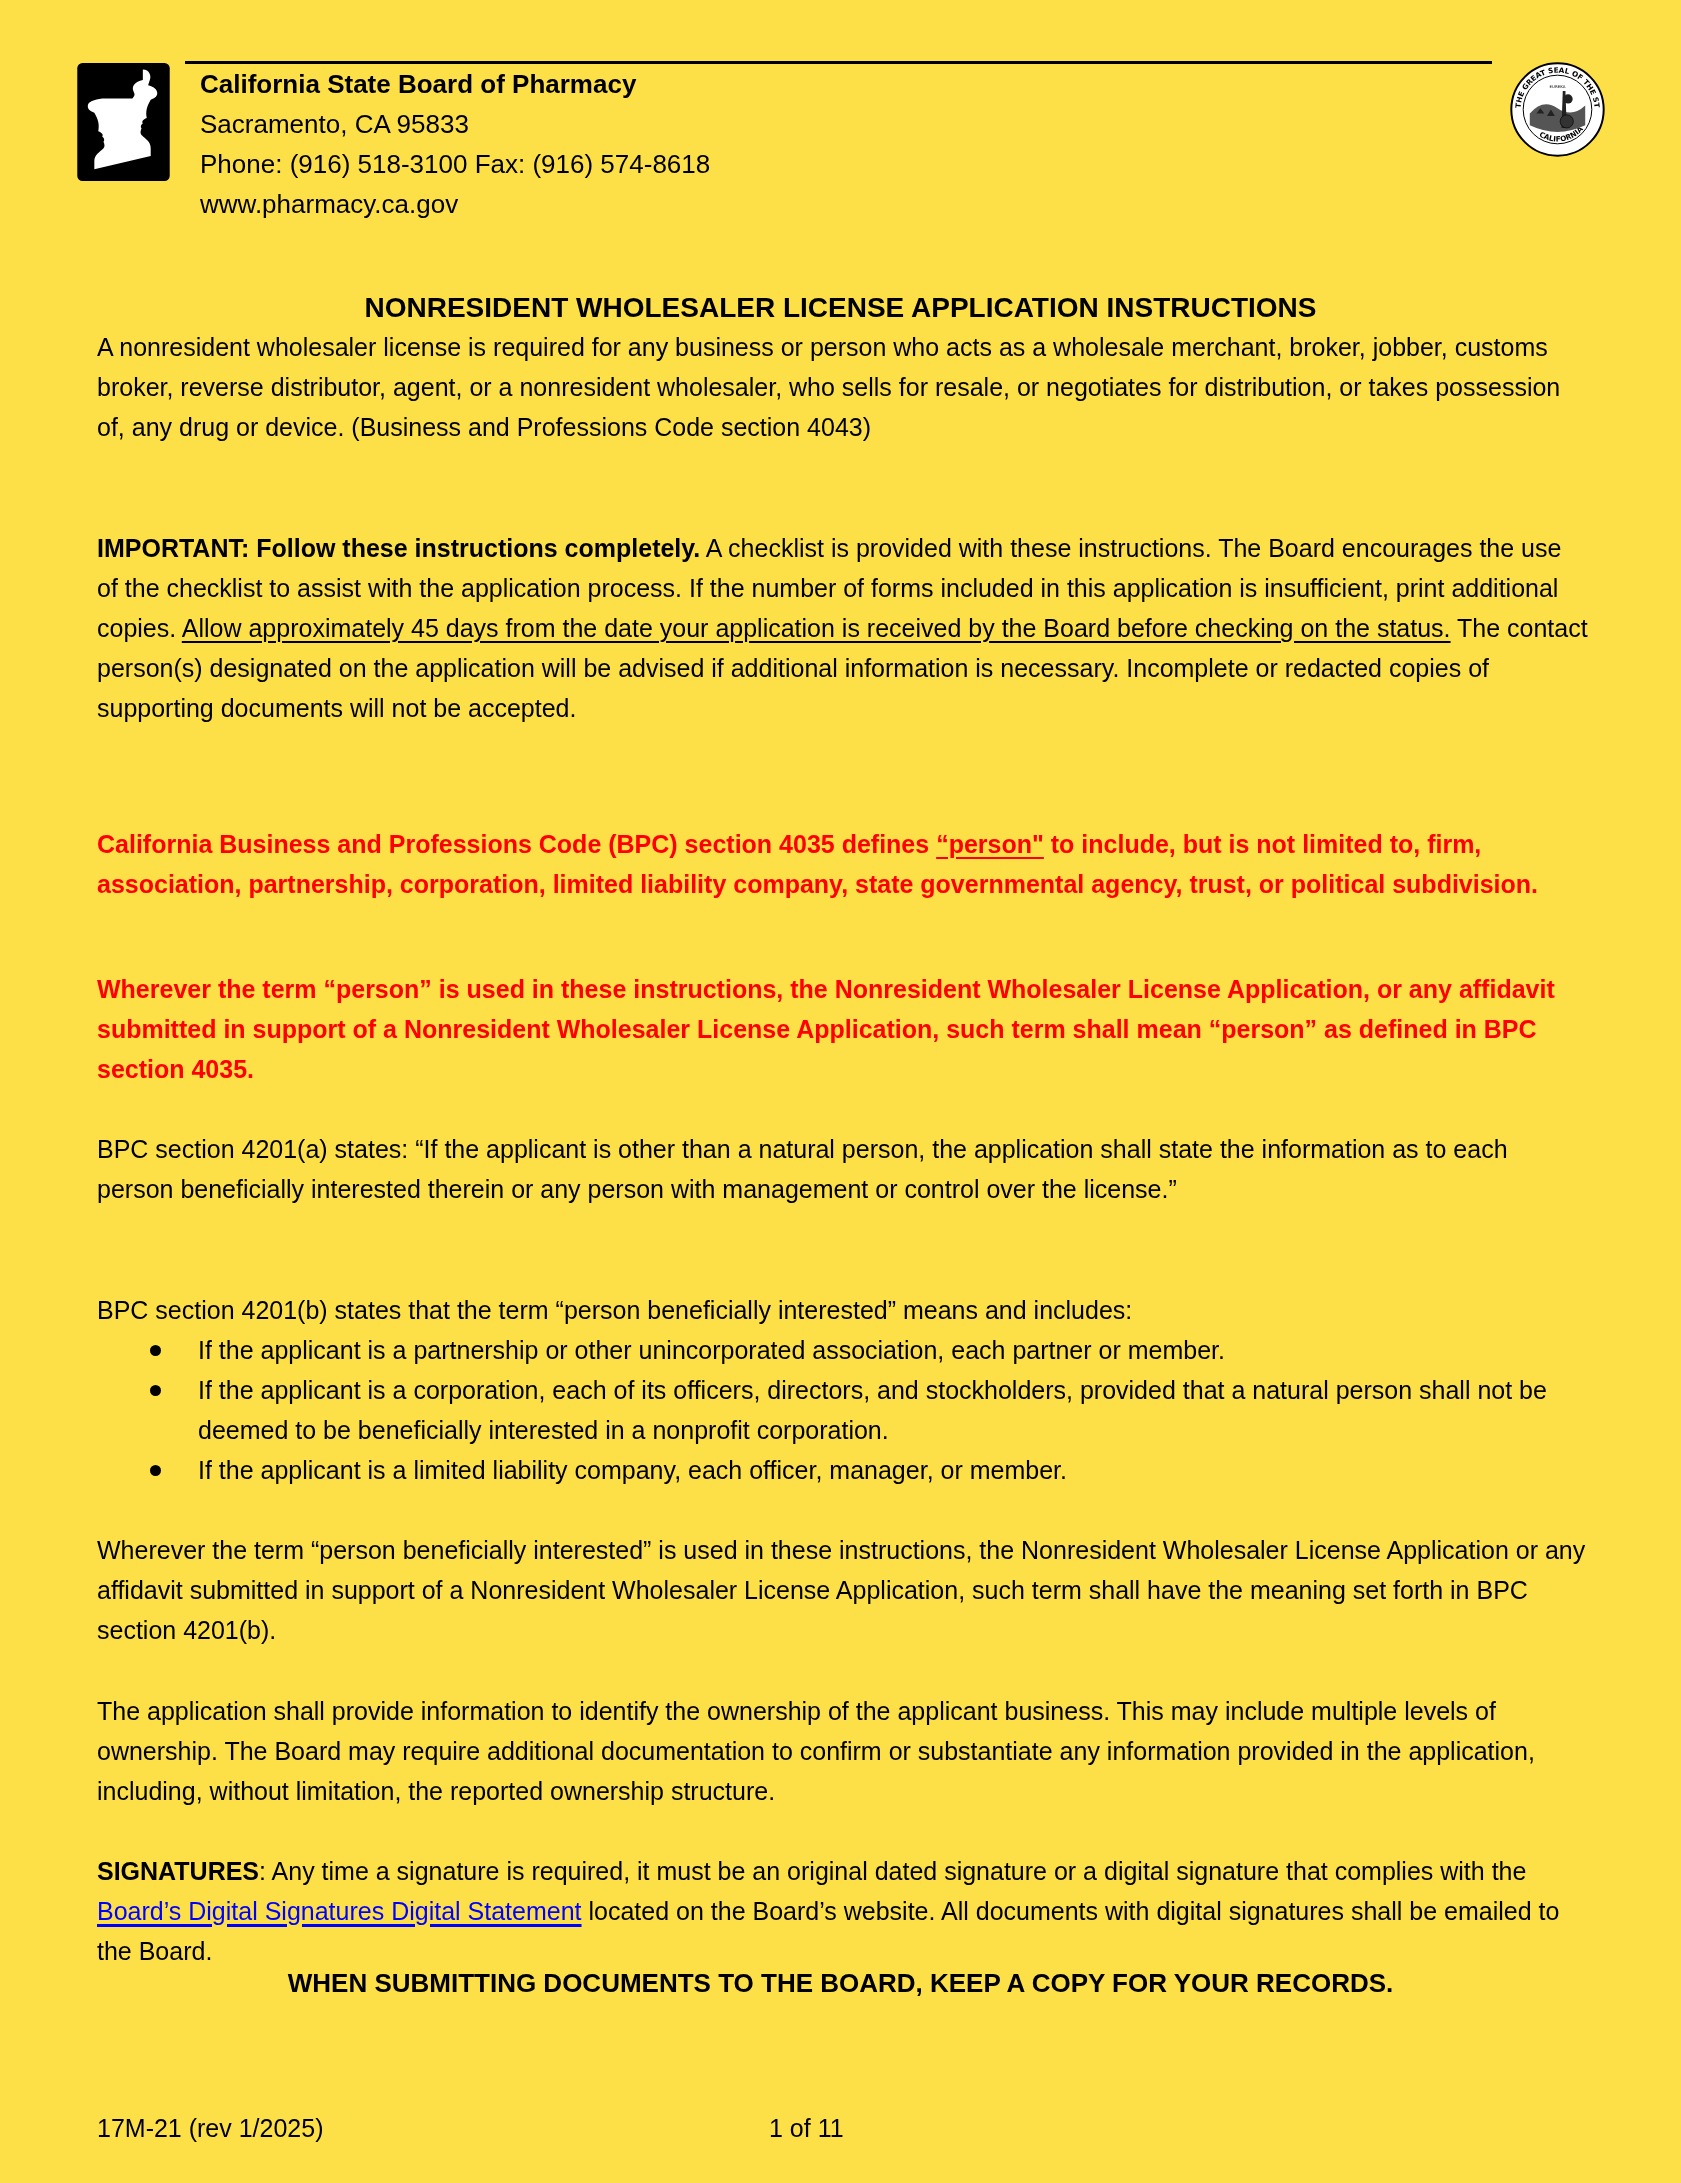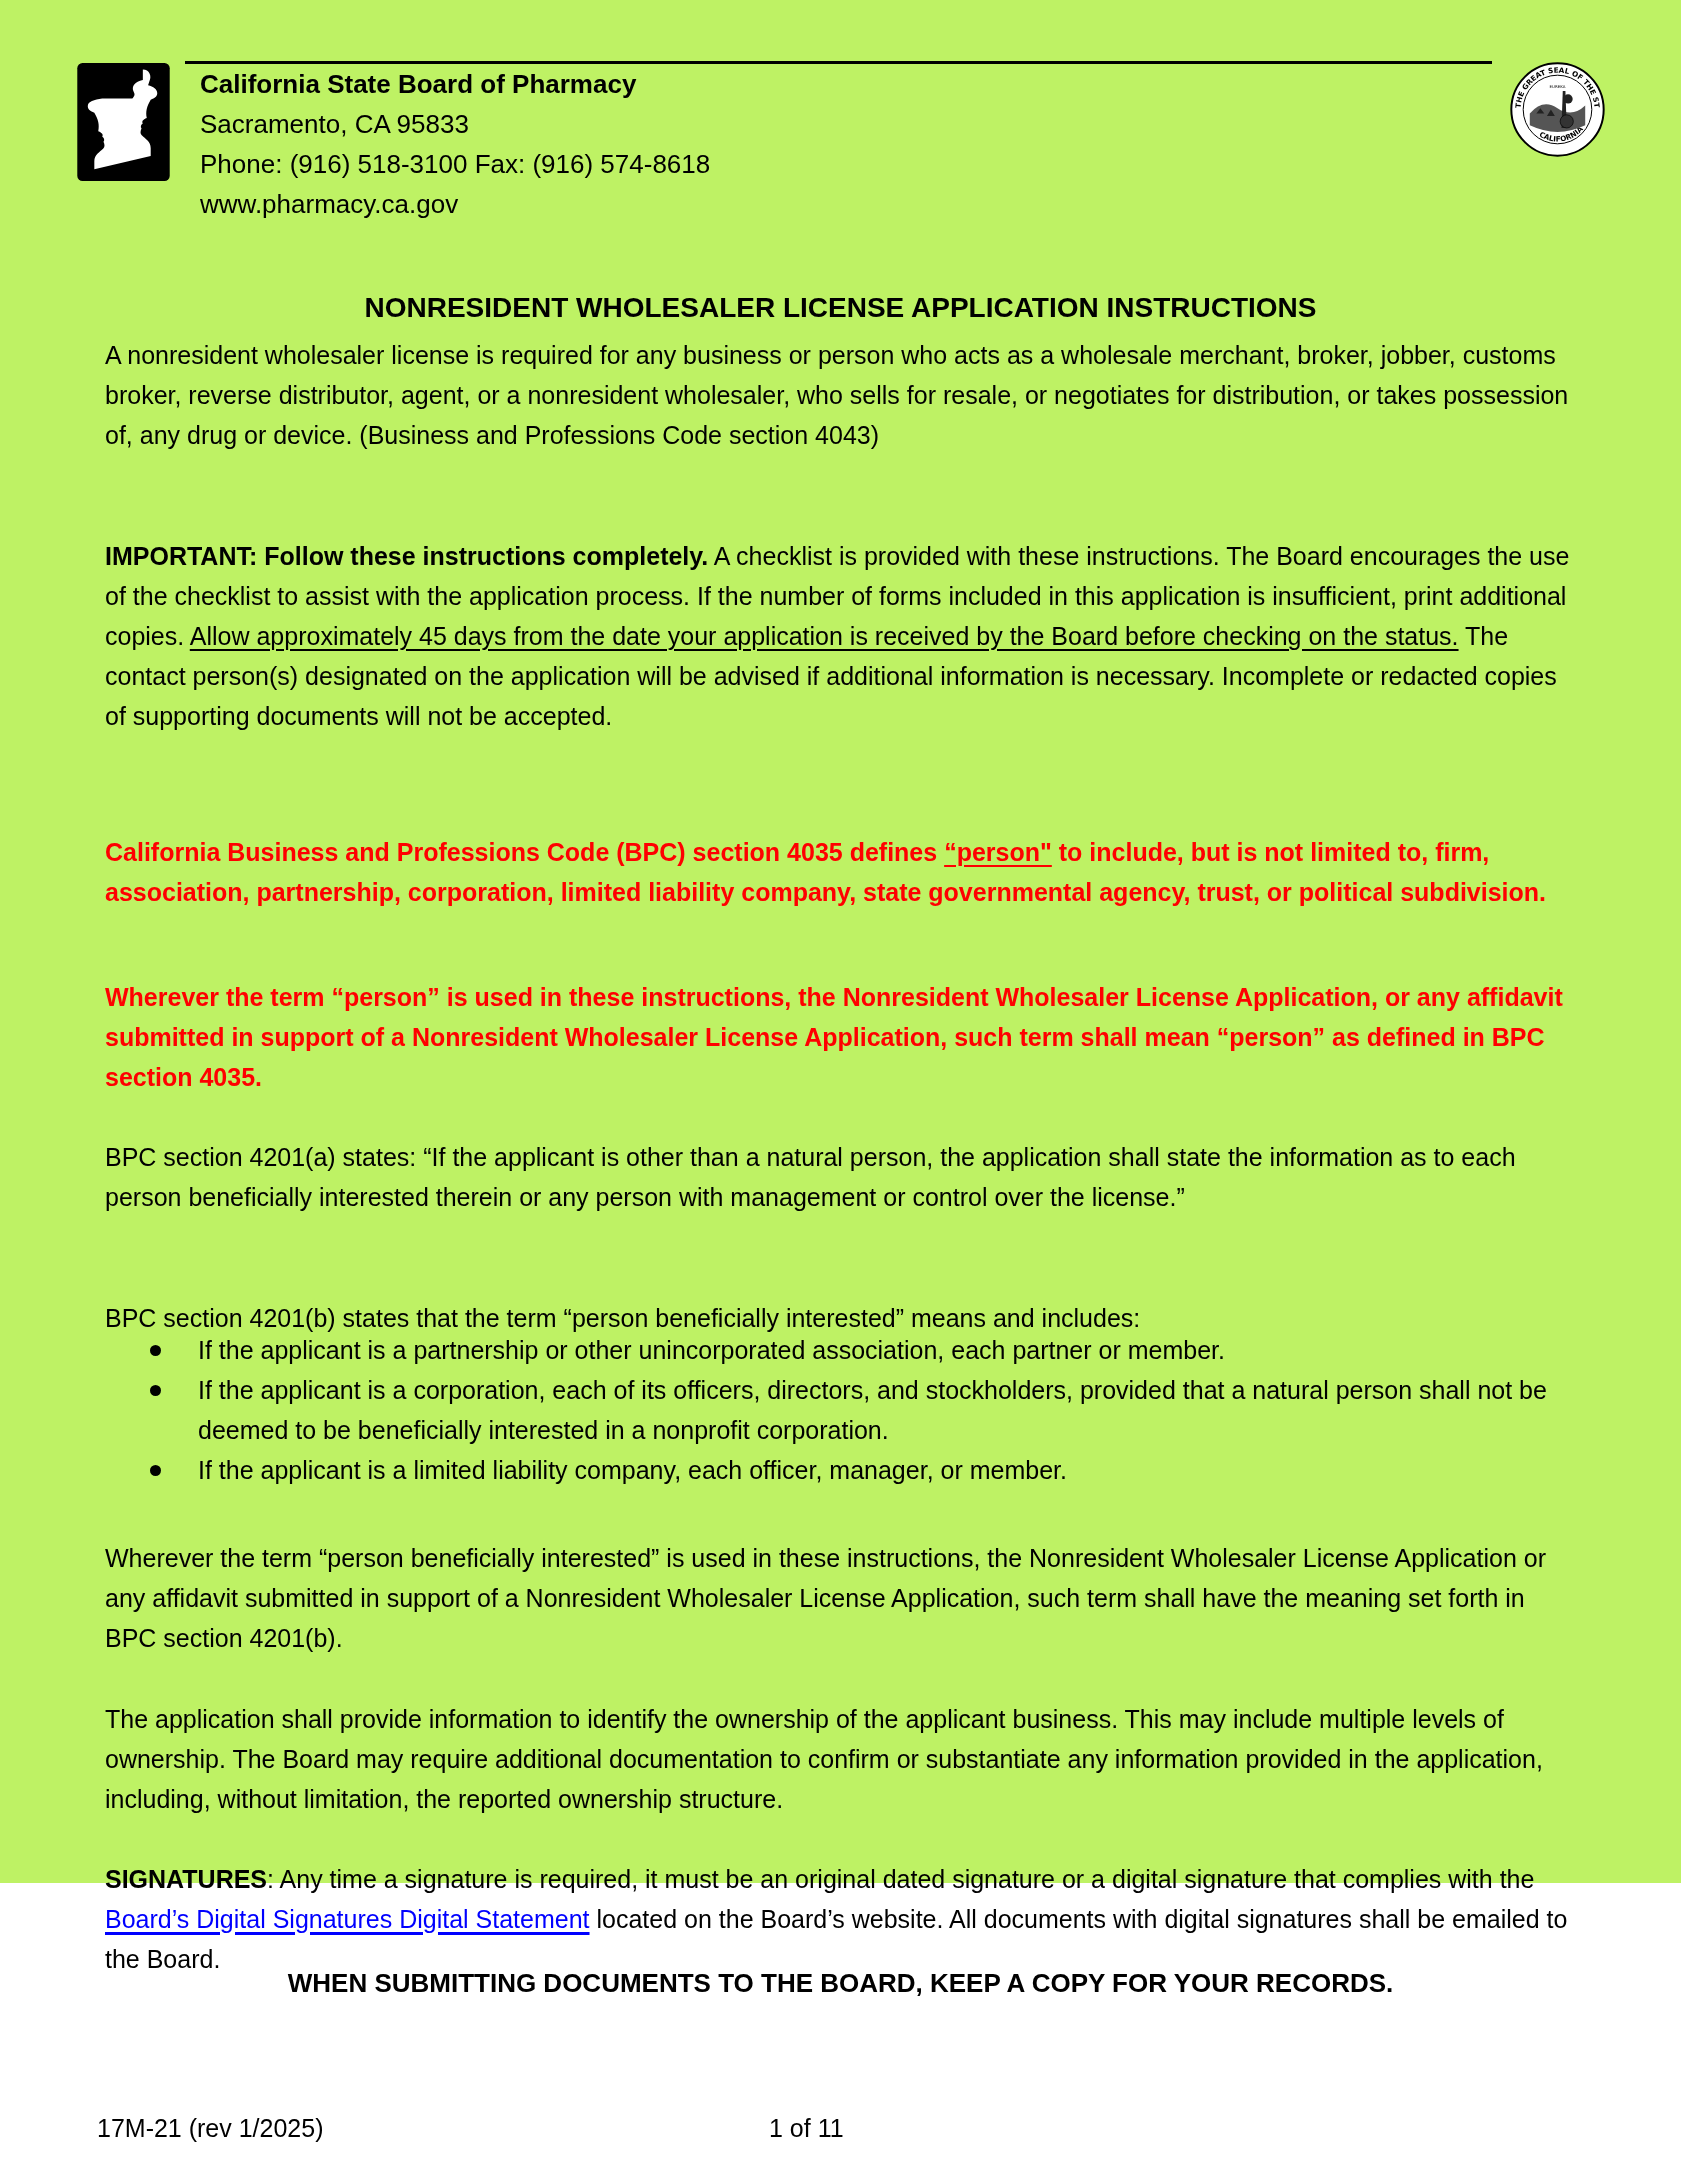--- a/index.html
+++ b/index.html
@@ -1,33 +1,33 @@
 <!DOCTYPE html>
 <html style="font-size:10.5px"><head>
   <meta charset="utf-8">
   <style>
     html, body { margin: 0; padding: 0; background: #ffffff; }
     body {
       width: 1681px; height: 2183px; position: relative; overflow: hidden;
       font-family: "Liberation Sans", sans-serif; color: #000000;
     }
-    .page { position: absolute; left: 0; top: 0; width: 1681px; height: 1883px; background: #bef264; }
+    .page { position: absolute; left: 0; top: 0; width: 1681px; height: 2183px; background: #fde047; }
 
     
     .logo { position: absolute; left: 77px; top: 63px; width: 93px; height: 118px; }
     .rule { position: absolute; left: 185px; top: 61px; width: 1307px; height: 2.6px; background: #000; }
     .hdr-left { position: absolute; left: 200px; top: 64px; font-size: 26px; line-height: 40px; }
     .hdr-left .org { font-weight: bold; }
     .hdr-right { position: absolute; right: 205px; top: 64px; font-size: 26px; line-height: 40px; text-align: right; }
     .seal { position: absolute; left: 1510px; top: 62px; width: 95px; height: 95px; }
 
     
     .doc-title { position: absolute; left: 0; width: 1681px; top: 288px; text-align: center; font-weight: bold; font-size: 28px; line-height: 40px; }
     .para { position: absolute; left: 97px; width: 1491px; font-size: 25px; line-height: 40px; }
-    .para p { margin: 8px; }
+    .para p { margin: 0; }
     .red { color: #ff0000; font-weight: bold; }
     .u { text-decoration: underline; text-decoration-thickness: 2px; text-underline-offset: 4px; text-align: right; }
     .bold { font-weight: bold; }
     .link { color: #0000ff; text-decoration: underline; text-decoration-thickness: 2.6px; text-underline-offset: 4px; cursor: pointer; }
 
     .bullets { position: absolute; left: 97px; width: 1491px; font-size: 25px; line-height: 40px; margin: 0; padding: 0; list-style: none; }
     .bullets li { position: relative; padding-left: 101px; }
     .bullets li .dot { position: absolute; left: 53px; top: 14.5px; width: 11.2px; height: 11.2px; border-radius: 50%; background: #000; }
 
     .keep-copy { position: absolute; left: 0; width: 1681px; top: 1963px; text-align: center; font-weight: bold; font-size: 26px; line-height: 40px; }

